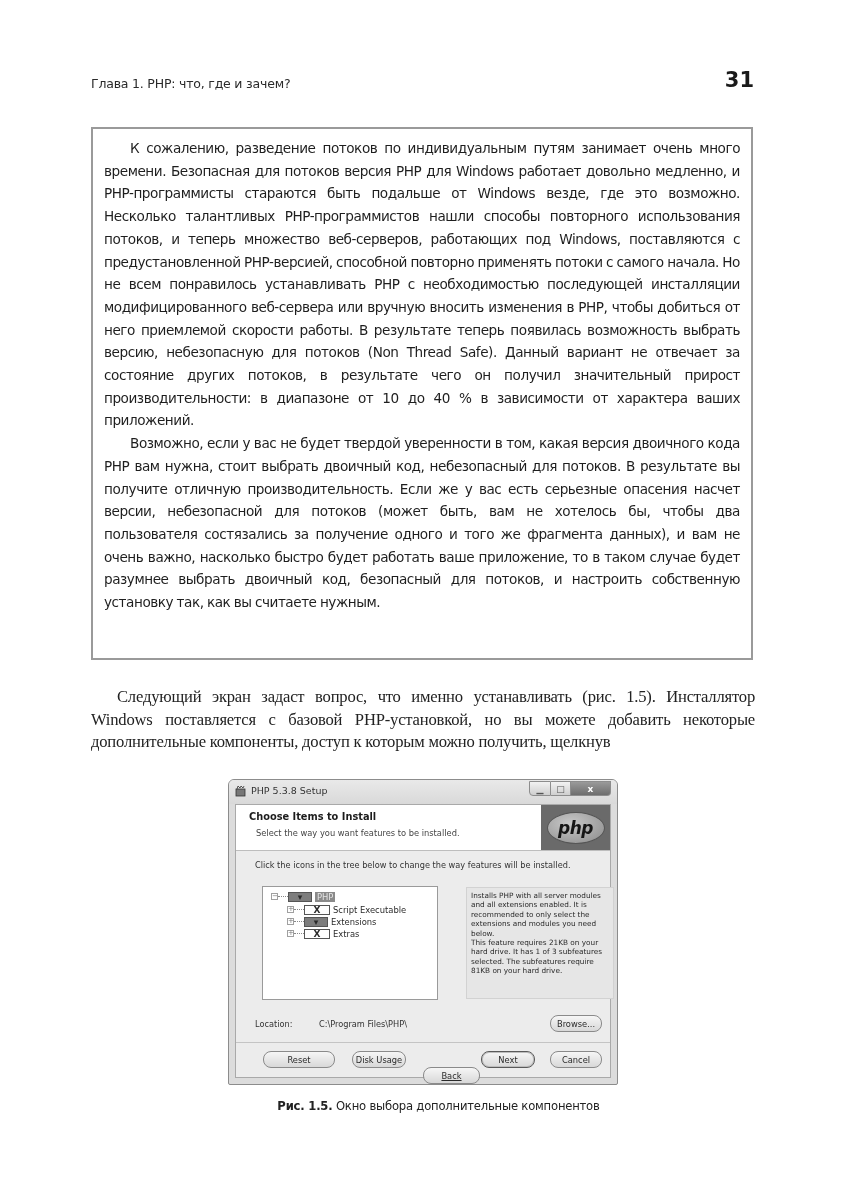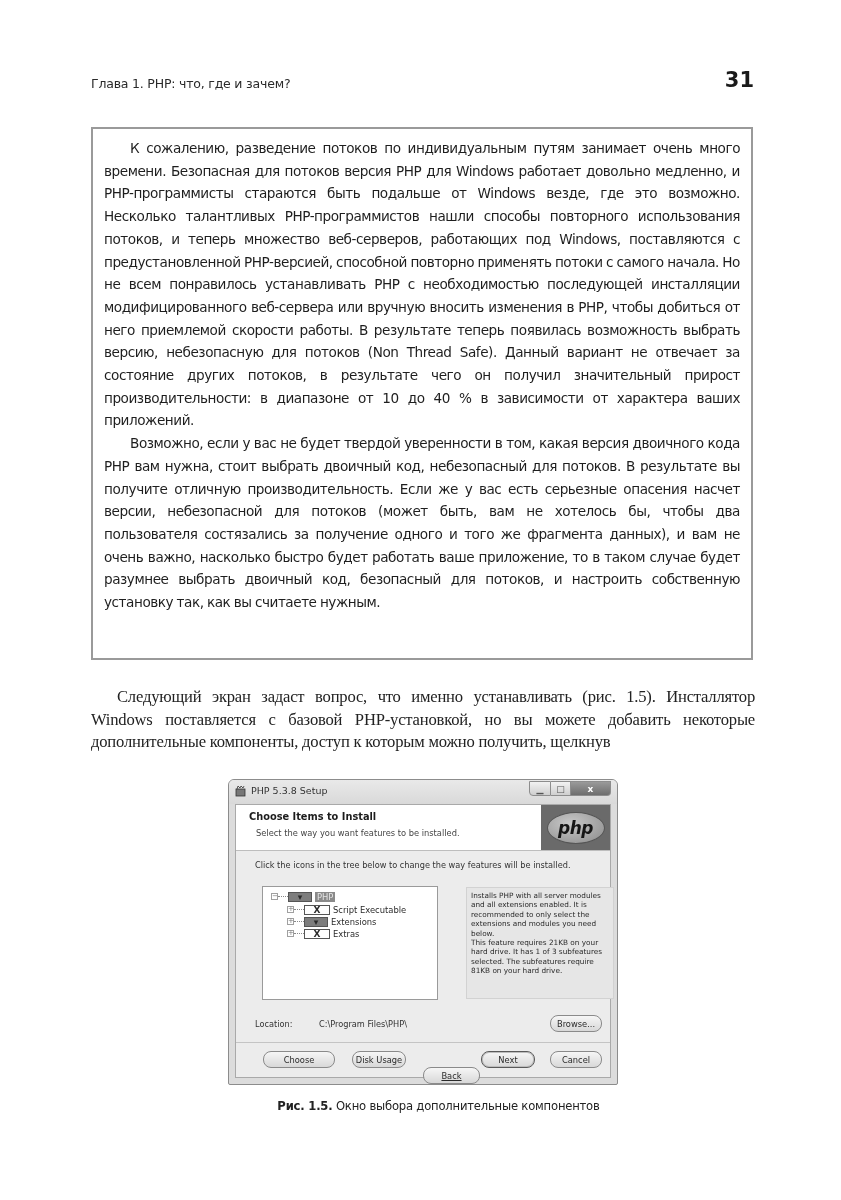--- a/index.html
+++ b/index.html
@@ -116,21 +116,21 @@
 
     <div class="desc-box" style="white-space: pre-line;">Installs PHP with all server modules and all extensions enabled. It is recommended to only select the extensions and modules you need below.
 This feature requires 21KB on your hard drive. It has 1 of 3 subfeatures selected. The subfeatures require 81KB on your hard drive.</div>
 
     <div class="loc-label">Location:</div>
     <div class="loc-value">C:\Program Files\PHP\</div>
     <div class="btn" style="left:314px; top:210px; width:52px;">Browse...</div>
 
     <div class="sep"></div>
 
-    <div class="btn" style="left:27px; top:246px; width:72px;">Choose</div>
+    <div class="btn" style="left:27px; top:246px; width:72px;">Reset</div>
     <div class="btn" style="left:116px; top:246px; width:54px;">Disk Usage</div>
     <div class="btn" style="left:187px; top:262px; width:57px;text-decoration:underline;">Back</div>
     <div class="btn default" style="left:245px; top:246px; width:54px;">Next</div>
     <div class="btn" style="left:314px; top:246px; width:52px;">Cancel</div>
   </div>
 </div>
 
 <div class="caption"><b>Рис. 1.5.</b><span> Окно выбора дополнительные компонентов</span></div>
 
 </body></html>

